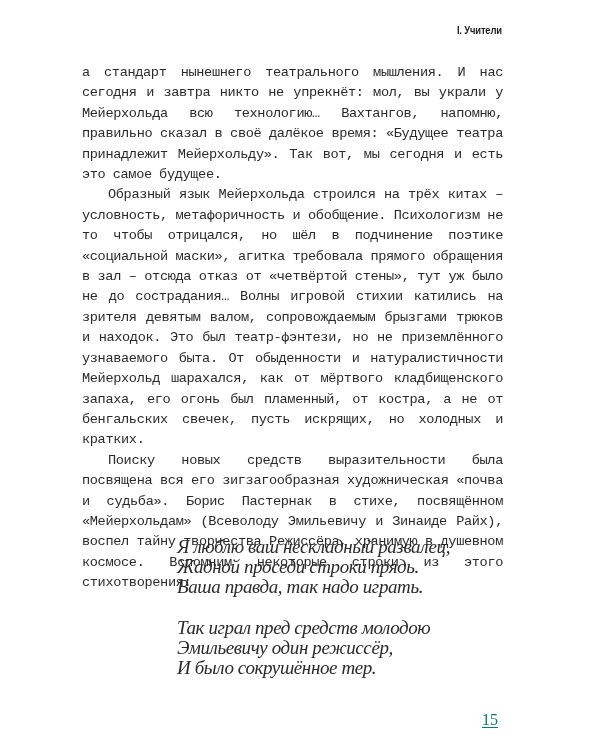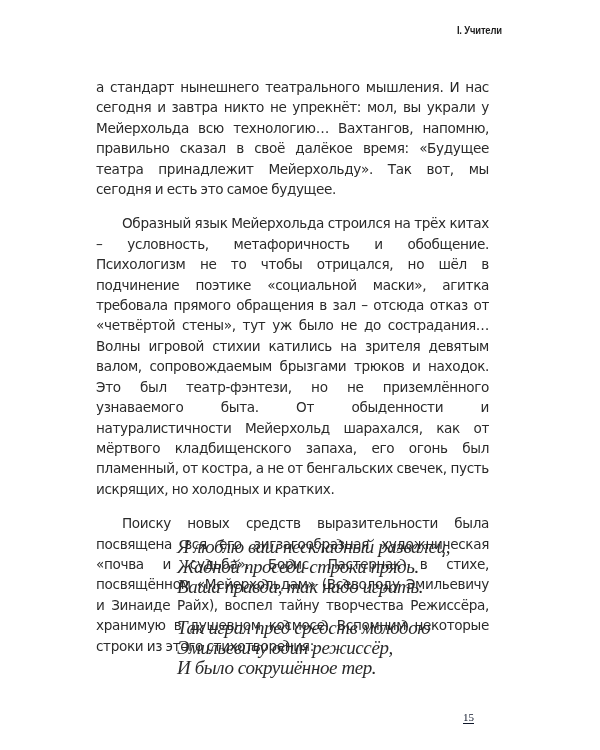--- a/index.html
+++ b/index.html
@@ -12,33 +12,33 @@
     font-family: "Liberation Sans", sans-serif; font-weight: bold;
     font-size: 11.5px; letter-spacing: -0.2px; color: #1e1e1e;
     transform: scaleX(0.82); transform-origin: right center;
   }
   .body-text {
     position: absolute; top: 63px; left: 82px; width: 421px;
     font-family: "DejaVu Sans", sans-serif; font-size: 13.6px;
     line-height: 20.4px; text-align: justify; letter-spacing: -0.35px;
     word-spacing: -0.5px;
   }
-  .body-text p { margin: 14px; text-indent: 0; }
+  .body-text p { margin: 0; text-indent: 0; font-family: Liberation Mono, monospace; }
   .body-text p.indent { text-indent: 26px; }
   .poem {
     position: absolute; top: 537px; left: 177px;
     font-family: Liberation Serif, serif; font-style: italic;
     font-size: 19px; line-height: 20.2px; letter-spacing: -0.4px;
     color: #2a2a2a;
   }
   .stanza { margin: 0 0 20.2px 0; }
   .stanza div { white-space: nowrap; }
   .page-number {
-    position: absolute; top: 711px; left: 463px;
-    font-family: "Liberation Serif", serif; font-size: 11px; color: #0f172a;
+    position: absolute; top: 711px; left: 482px;
+    font-family: "Liberation Serif", serif; font-size: 16px; color: #0f766e;
     text-decoration: underline; text-underline-offset: 2px;
   }
 </style>
 </head>
 <body>
 
 <div class="running-head">I. Учители</div>
 
 <div class="body-text">
   <p>а стандарт нынешнего театрального мышления. И нас сегодня и завтра никто не упрекнёт: мол, вы украли у Мейерхольда всю технологию… Вахтангов, напомню, правильно сказал в своё далёкое время: «Будущее театра принадлежит Мейерхольду». Так вот, мы сегодня и есть это самое будущее.</p>

